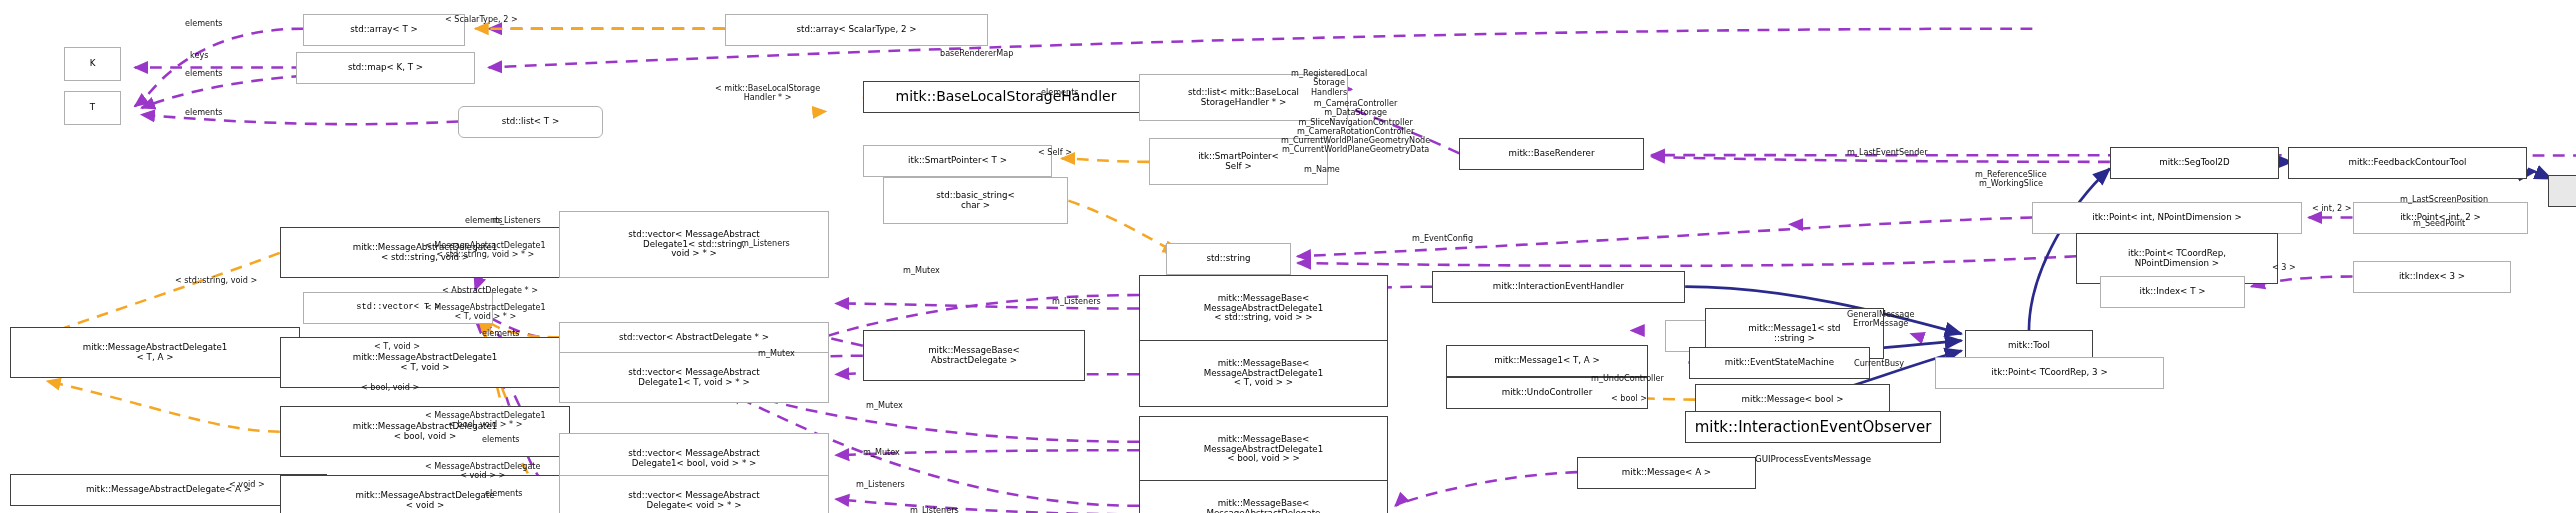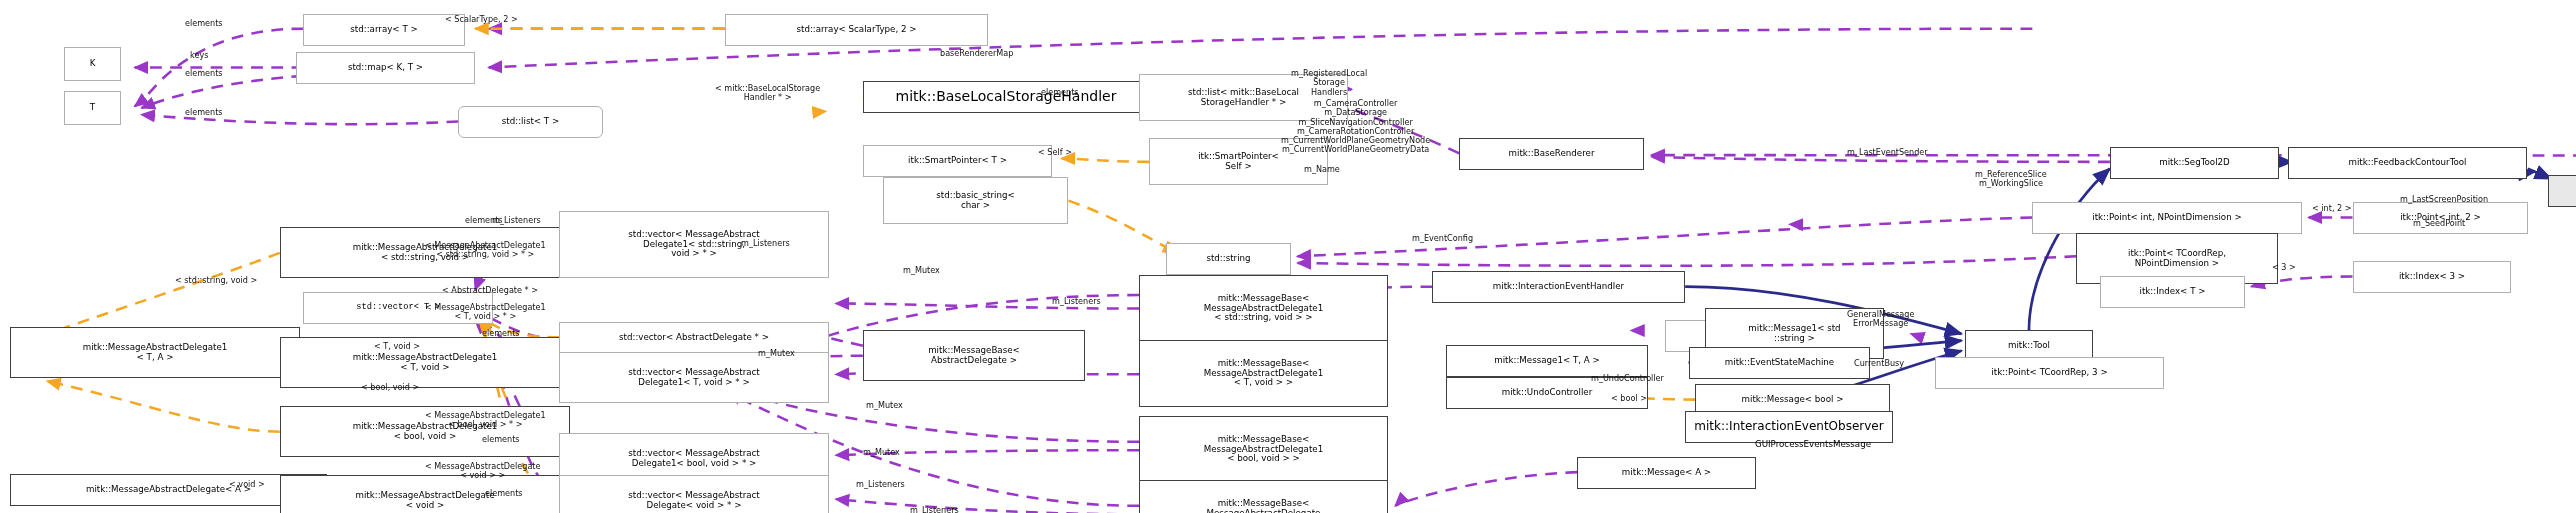--- a/index.html
+++ b/index.html
@@ -174,22 +174,22 @@
       <div class="node n-class" style="left: 1459px; top: 138px; width: 185px; height: 32px; font-size: 8.7px;">mitk::BaseRenderer</div>
       <div class="node n-class" style="left: 1432px; top: 271px; width: 253px; height: 32px; font-size: 8.7px;">mitk::InteractionEventHandler</div>
       <div class="node n-class" style="left: 1446px; top: 345px; width: 202px; height: 32px; font-size: 8.7px;">mitk::Message1&lt; T, A &gt;</div>
       <div class="node n-class" style="left: 1446px; top: 377px; width: 202px; height: 32px; font-size: 8.7px;">mitk::UndoController</div>
       <div class="node n-class" style="left: 1577px; top: 457px; width: 179px; height: 32px; font-size: 8.7px;">mitk::Message&lt; A &gt;</div>
       <div class="node n-plain" style="left: 1665px; top: 320px; width: 125px; height: 32px; font-size: 8.7px;">std::string</div>
       <div class="node n-class" style="left: 1705px; top: 308px; width: 179px; height: 51px; font-size: 8.7px;">mitk::Message1&lt; std
 ::string &gt;</div>
       <div class="node n-class" style="left: 1695px; top: 384px; width: 195px; height: 32px; font-size: 8.7px;">mitk::Message&lt; bool &gt;</div>
       <div class="node n-class" style="left: 1689px; top: 347px; width: 181px; height: 32px; font-size: 8.7px;">mitk::EventStateMachine</div>
-      <div class="node n-class" style="left: 1685px; top: 411px; width: 208px; height: 32px; font-size: 12px;">mitk::InteractionEventObserver</div>
-      <div class="node " style="left: 1695px; top: 429px; width: 236px; height: 32px; font-size: 8.7px; border: none; background: transparent;">GUIProcessEventsMessage</div>
+      <div class="node n-class" style="left: 1685px; top: 411px; width: 256px; height: 32px; font-size: 15px;">mitk::InteractionEventObserver</div>
+      <div class="node " style="left: 1695px; top: 444px; width: 236px; height: 32px; font-size: 8.7px; border: none; background: transparent;">GUIProcessEventsMessage</div>
       <div class="node n-class" style="left: 1965px; top: 330px; width: 128px; height: 32px; font-size: 8.7px;">mitk::Tool</div>
       <div class="node n-plain" style="left: 2032px; top: 202px; width: 270px; height: 32px; font-size: 8.7px;">itk::Point&lt; int, NPointDimension &gt;</div>
       <div class="node n-plain" style="left: 2353px; top: 202px; width: 175px; height: 32px; font-size: 8.7px;">itk::Point&lt; int, 2 &gt;</div>
       <div class="node n-class" style="left: 2076px; top: 233px; width: 202px; height: 51px; font-size: 8.7px;">itk::Point&lt; TCoordRep,
 NPointDimension &gt;</div>
       <div class="node n-plain" style="left: 2100px; top: 276px; width: 145px; height: 32px; font-size: 8.7px;">itk::Index&lt; T &gt;</div>
       <div class="node n-plain" style="left: 2353px; top: 261px; width: 158px; height: 32px; font-size: 8.7px;">itk::Index&lt; 3 &gt;</div>
       <div class="node n-plain" style="left: 1935px; top: 357px; width: 229px; height: 32px; font-size: 8.7px;">itk::Point&lt; TCoordRep, 3 &gt;</div>
       <div class="node n-class" style="left: 2110px; top: 147px; width: 169px; height: 32px; font-size: 8.7px;">mitk::SegTool2D</div>
       <div class="node n-class" style="left: 2288px; top: 147px; width: 239px; height: 32px; font-size: 8.7px;">mitk::FeedbackContourTool</div>

